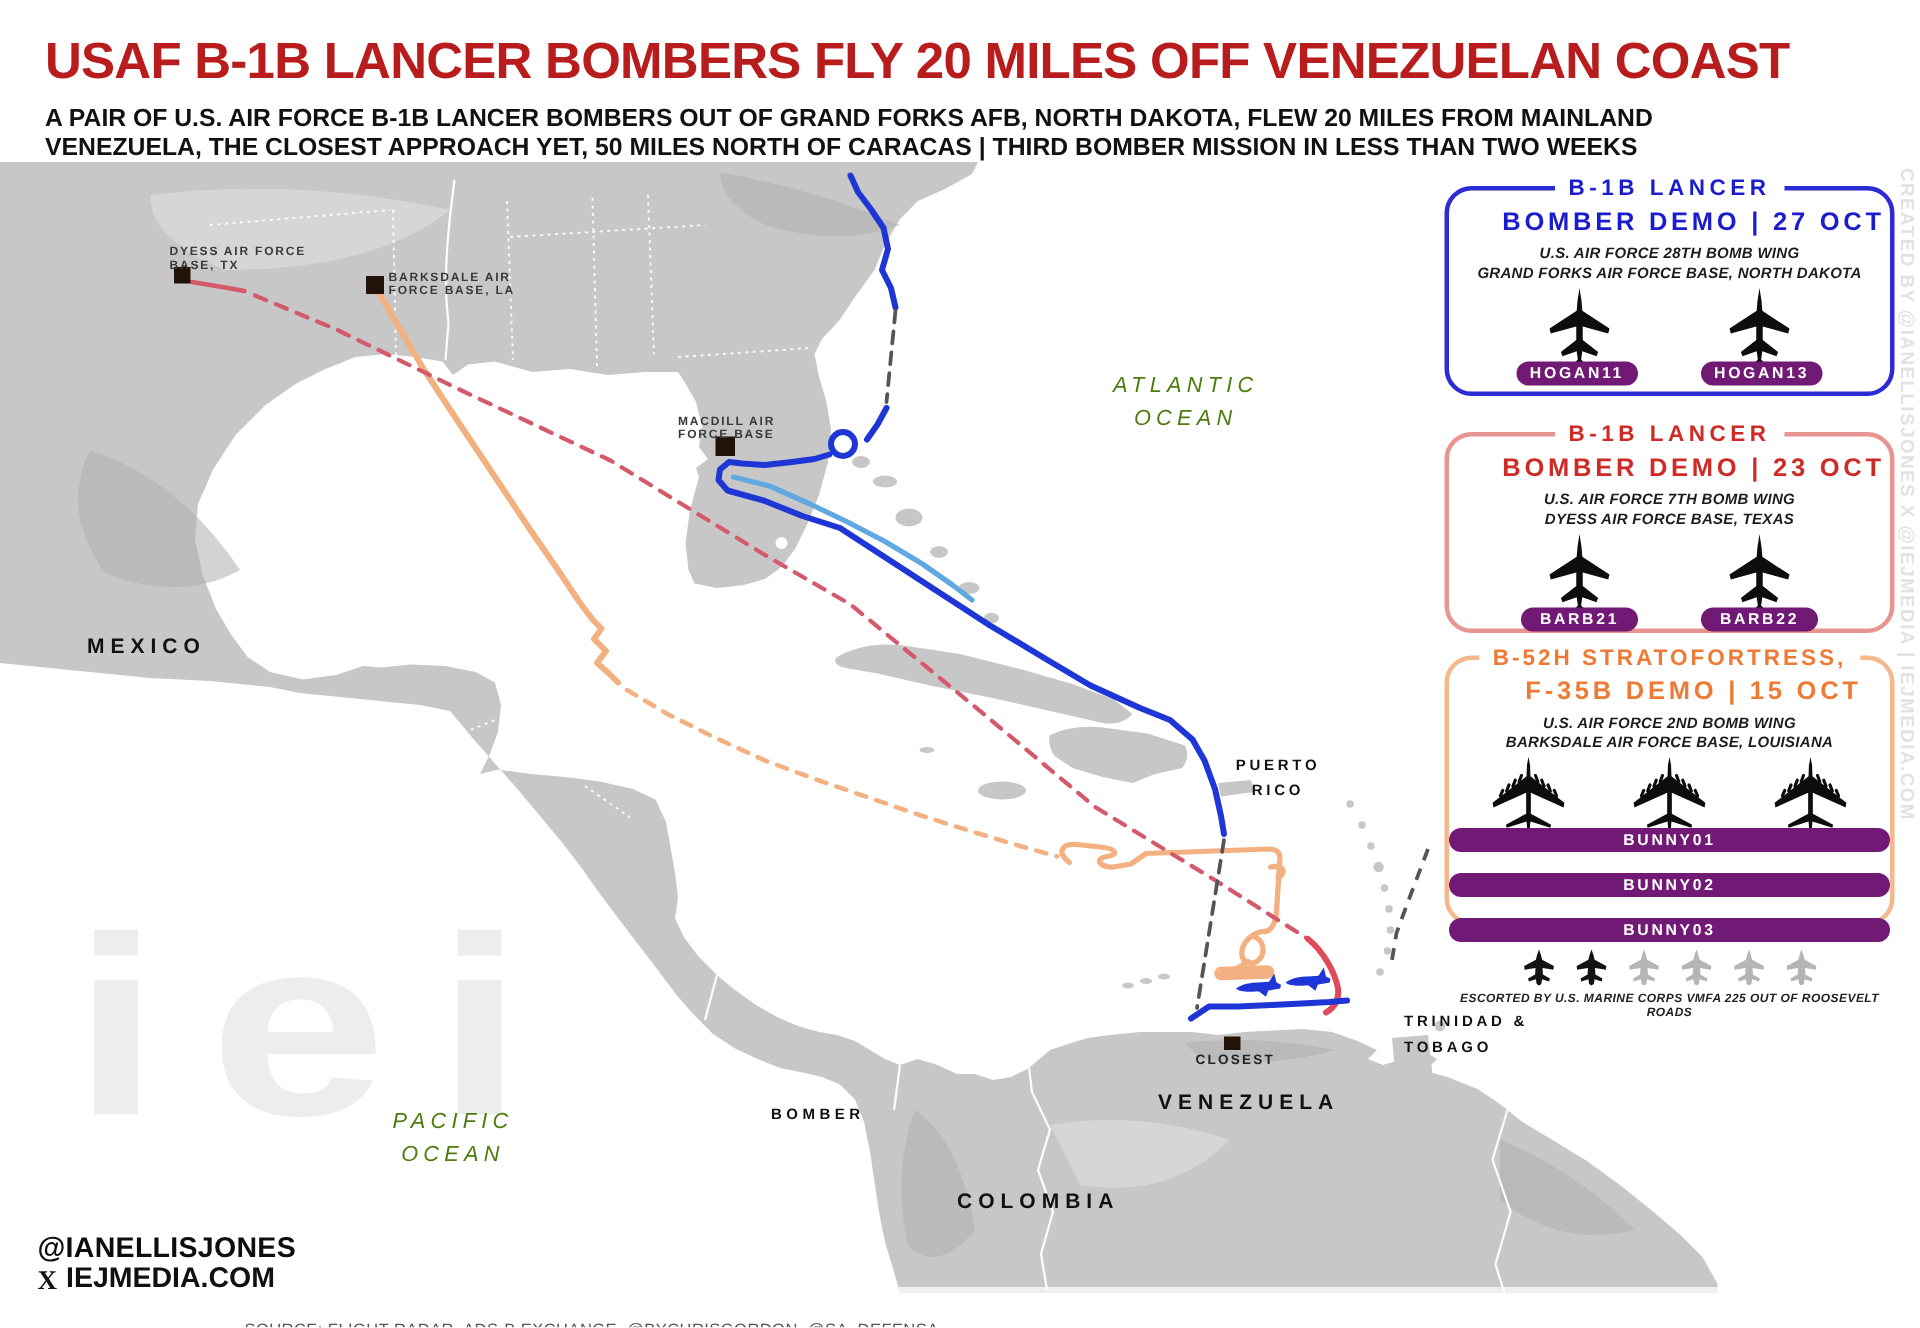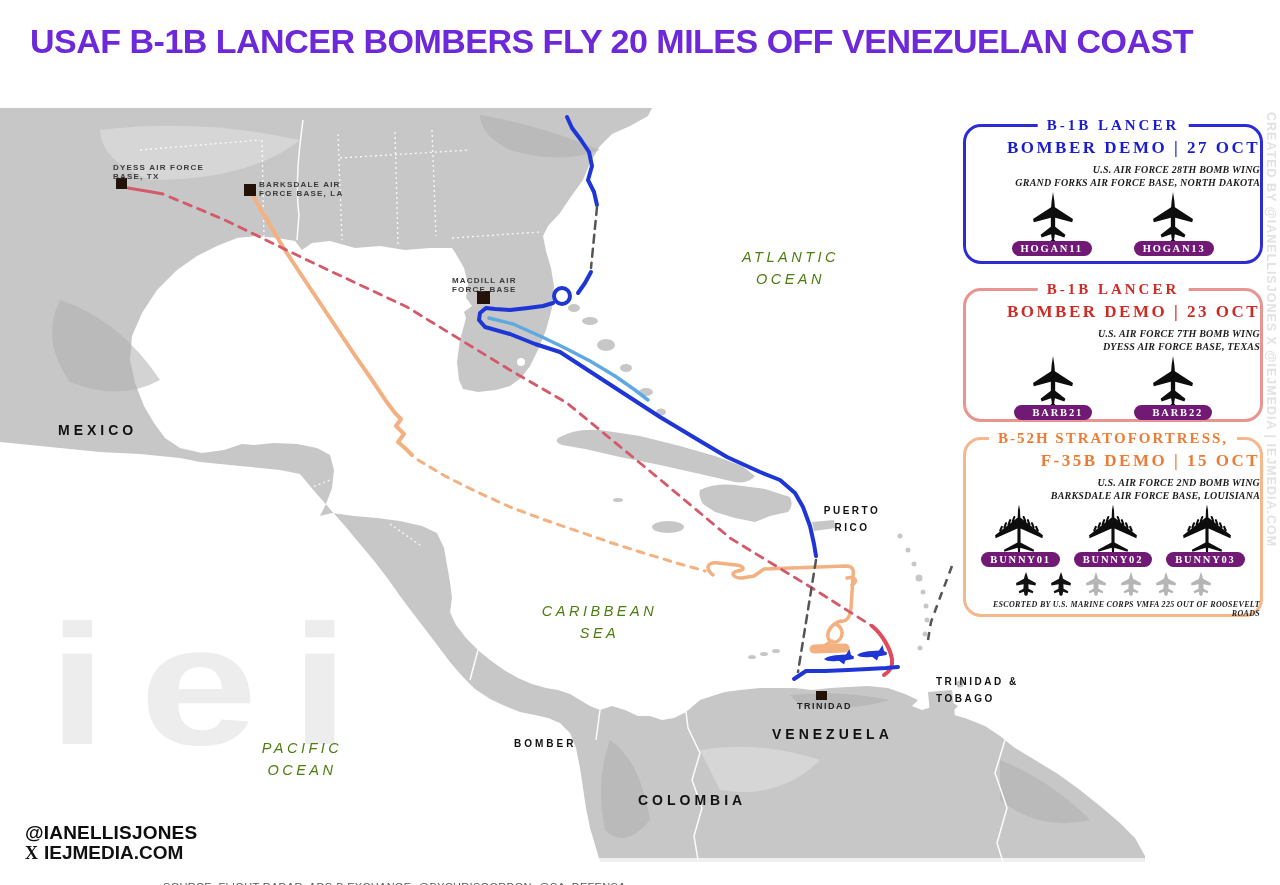--- a/index.html
+++ b/index.html
@@ -2,50 +2,50 @@
 <html><head>
 <meta charset="utf-8">
 <style>
   * { margin:0; padding:0; box-sizing:border-box; }
   html,body { background:#fff; }
   .stage{ position:relative; width:1280px; height:885px; overflow:hidden;
           font-family:"Liberation Sans", sans-serif; background:#fff; }
 
   
   .hdr{ position:absolute; left:30px; top:22px; width:1230px; z-index:5; }
-  .hdr-title{ font-size:34px; font-weight:800; letter-spacing:-0.5px; color:#6d28d9; white-space:nowrap; }
+  .hdr-title{ font-size:34px; font-weight:800; letter-spacing:-0.5px; color:#b91c1c; white-space:nowrap; }
   .hdr-sub{ margin-top:9px; font-size:16.5px; font-weight:700; color:#111; line-height:18.5px; white-space:nowrap; }
 
   
   .map-label{ position:absolute; z-index:4; color:#222; }
   .base-label{ font-size:8px; font-weight:700; letter-spacing:1.2px; line-height:9px; color:#3a3a3a; }
   .country-label{ font-size:14px; font-weight:800; letter-spacing:4px; color:#111; }
   .country-label.small{ font-size:10px; letter-spacing:2.5px; line-height:17px; }
   .city-label{ font-size:9px; font-weight:700; letter-spacing:1.5px; color:#222; }
   .sea-label{ font-style:italic; font-size:14.5px; font-weight:500; letter-spacing:3.5px;
               color:#4d7c0f; text-align:center; line-height:22px; }
 
   
   .ibox{ position:absolute; left:963px; width:300px; background:#fff;
-         border-radius:18px; z-index:6; text-align:right;font-family:Liberation Serif, serif; }
+         border-radius:18px; z-index:6; text-align:center; }
   .ibox .legend{ position:absolute; top:-10px; left:50%; transform:translateX(-50%);
                  background:#fff; padding:0 9px; font-size:15px; font-weight:800;
                  letter-spacing:3px; white-space:nowrap; }
   .ibox .line2{ margin-top:11px; font-size:17px; font-weight:800; letter-spacing:2.5px; white-space:nowrap;margin-left:32px; }
   .ibox .unit{ margin-top:5px; font-size:10px; font-style:italic; font-weight:600;
                color:#1c1c1c; line-height:13px; letter-spacing:0.2px; }
   .box-blue{ top:124px; height:140px; border:3px solid #2b2cd4; }
   .box-blue .legend,.box-blue .line2{ color:#1b1ccd; }
   .box-red{ top:288px; height:134px; border:3px solid #e89490; }
   .box-red .legend,.box-red .line2{ color:#cf2b26; }
   .box-orange{ top:437px; height:180px; border:3px solid #f4b88c; }
   .box-orange .legend,.box-orange .line2{ color:#ee7b35; }
   .planes-row{ display:flex; justify-content:center; align-items:flex-end; margin-top:2px; }
   .pills-row{ display:flex; justify-content:center; gap:42px; margin-top:-4px; }
-  .pills-row.three{ gap:14px; }
+  .pills-row.three{ gap:14px;flex-direction:column; }
   .pill{ background:#701a75; color:#fff; border-radius:9px; padding:2px 9px;
          font-size:10.5px; font-weight:700; letter-spacing:1.8px; min-width:78px; }
   .f35-row{ display:flex; justify-content:center; gap:9px; margin-top:4px; }
   .escort{ margin-top:3px; font-size:8px; font-style:italic; font-weight:600;
            letter-spacing:0.3px; color:#222; }
 
   
   .wm-iei{ position:absolute; left:48px; top:600px; z-index:1; font-size:170px; font-weight:800;
            letter-spacing:26px; color:#ededed; transform:scaleX(1.25); transform-origin:left top;
            line-height:170px; }
@@ -188,20 +188,24 @@
       <rect x="477" y="291" width="13" height="13"></rect>
       <rect x="816" y="691" width="11" height="9"></rect>
     </g>
   </svg>
 
   <div class="wm-iei">iei</div>
   <div class="wm-side">CREATED BY @IANELLISJONES X @IEJMEDIA | IEJMEDIA.COM</div>
 
   <div class="hdr">
     <div class="hdr-title">USAF B-1B LANCER BOMBERS FLY 20 MILES OFF VENEZUELAN COAST</div>
+    <div class="hdr-sub">
+      <div>A PAIR OF U.S. AIR FORCE B-1B LANCER BOMBERS OUT OF GRAND FORKS AFB, NORTH DAKOTA, FLEW 20 MILES FROM MAINLAND</div>
+      <div>VENEZUELA, THE CLOSEST APPROACH YET, 50 MILES NORTH OF CARACAS | THIRD BOMBER MISSION IN LESS THAN TWO WEEKS</div>
+    </div>
   </div>
 
   <div class="map-label base-label" style="left:113px;top:163px;">
     <div>DYESS AIR FORCE</div>
     <div>BASE, TX</div>
   </div>
   <div class="map-label base-label" style="left:259px;top:180px;">
     <div>BARKSDALE AIR</div>
     <div>FORCE BASE, LA</div>
   </div>
@@ -215,29 +219,25 @@
   <div class="map-label country-label" style="left:638px;top:792px;">COLOMBIA</div>
   <div class="map-label country-label" style="left:772px;top:726px;">VENEZUELA</div>
   <div class="map-label country-label small" style="left:812px;top:502px;text-align:center;width:80px;">
     <div>PUERTO</div>
     <div>RICO</div>
   </div>
   <div class="map-label country-label small" style="left:936px;top:673px;">
     <div>TRINIDAD &amp;</div>
     <div>TOBAGO</div>
   </div>
-  <div class="map-label city-label" style="left:797px;top:701px;">TRINIDAD</div>
+  <div class="map-label city-label" style="left:797px;top:701px;">CLOSEST</div>
 
   <div class="map-label sea-label" style="left:718px;top:246px;width:145px;">
     <div>ATLANTIC</div>
     <div>OCEAN</div>
-  </div>
-  <div class="map-label sea-label" style="left:532px;top:600px;width:135px;">
-    <div>CARIBBEAN</div>
-    <div>SEA</div>
   </div>
   <div class="map-label sea-label" style="left:242px;top:737px;width:120px;">
     <div>PACIFIC</div>
     <div>OCEAN</div>
   </div>
 
   <div class="ibox box-blue">
     <div class="legend">B-1B LANCER</div>
     <div class="line2">BOMBER DEMO | 27 OCT</div>
     <div class="unit">

